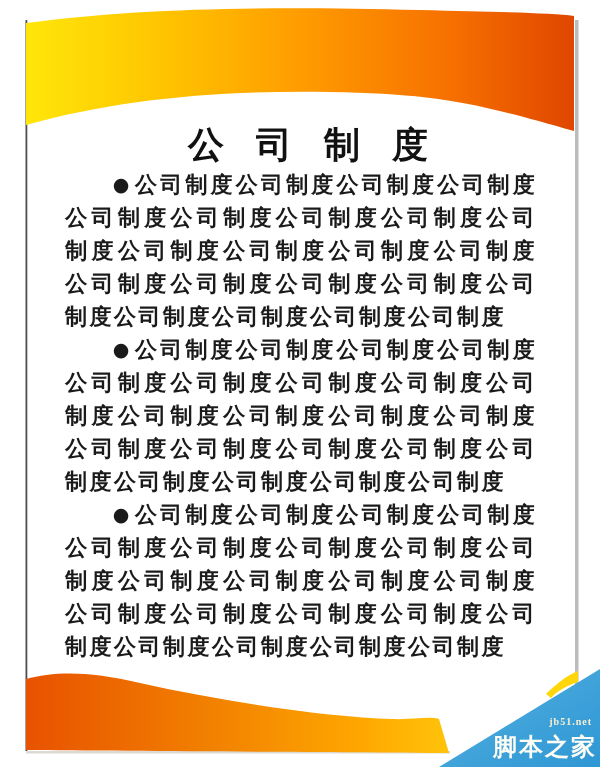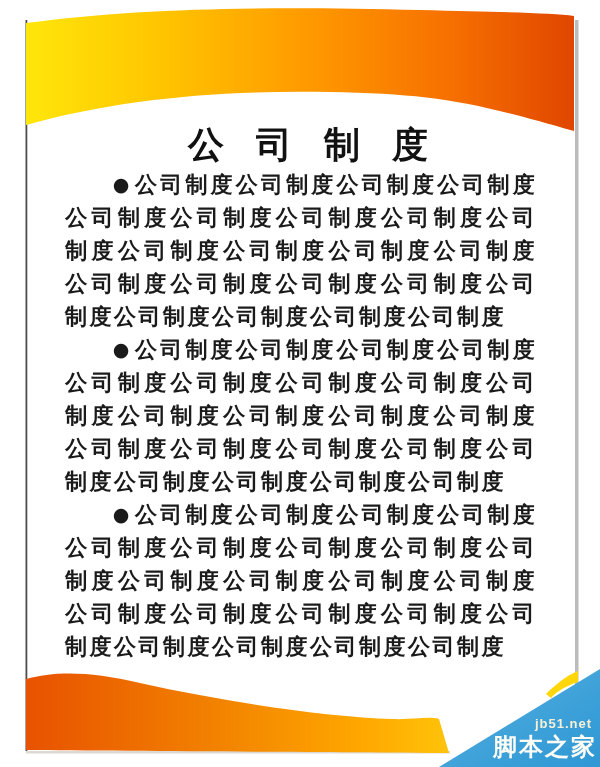--- a/index.html
+++ b/index.html
@@ -29,22 +29,22 @@
     width:22.5px;display:inline-flex;justify-content:center;
     font-size:22px;font-weight:bold;color:#1a1a1a;line-height:1;
   }
   .line.last .ch{width:22px;}
   .ch.bullet{font-size:19px;}
   .indent{width:42px;flex:0 0 auto;}
 
   
   .wm-site{
     position:absolute;right:8px;top:716px;
-    font-family:Liberation Sans, sans-serif;font-weight:bold;
-    font-size:13px;letter-spacing:1px;color:#F7F0D6;
+    font-family:Liberation Serif, serif;font-weight:bold;
+    font-size:10px;letter-spacing:1px;color:#F7F0D6;
   }
   .wm-brand{
     position:absolute;right:3px;top:731px;
     font-size:24px;font-weight:bold;letter-spacing:2px;color:#FDFCF4;
   }
 </style>
 </head>
 <body>
 
 <div id="canvas">

